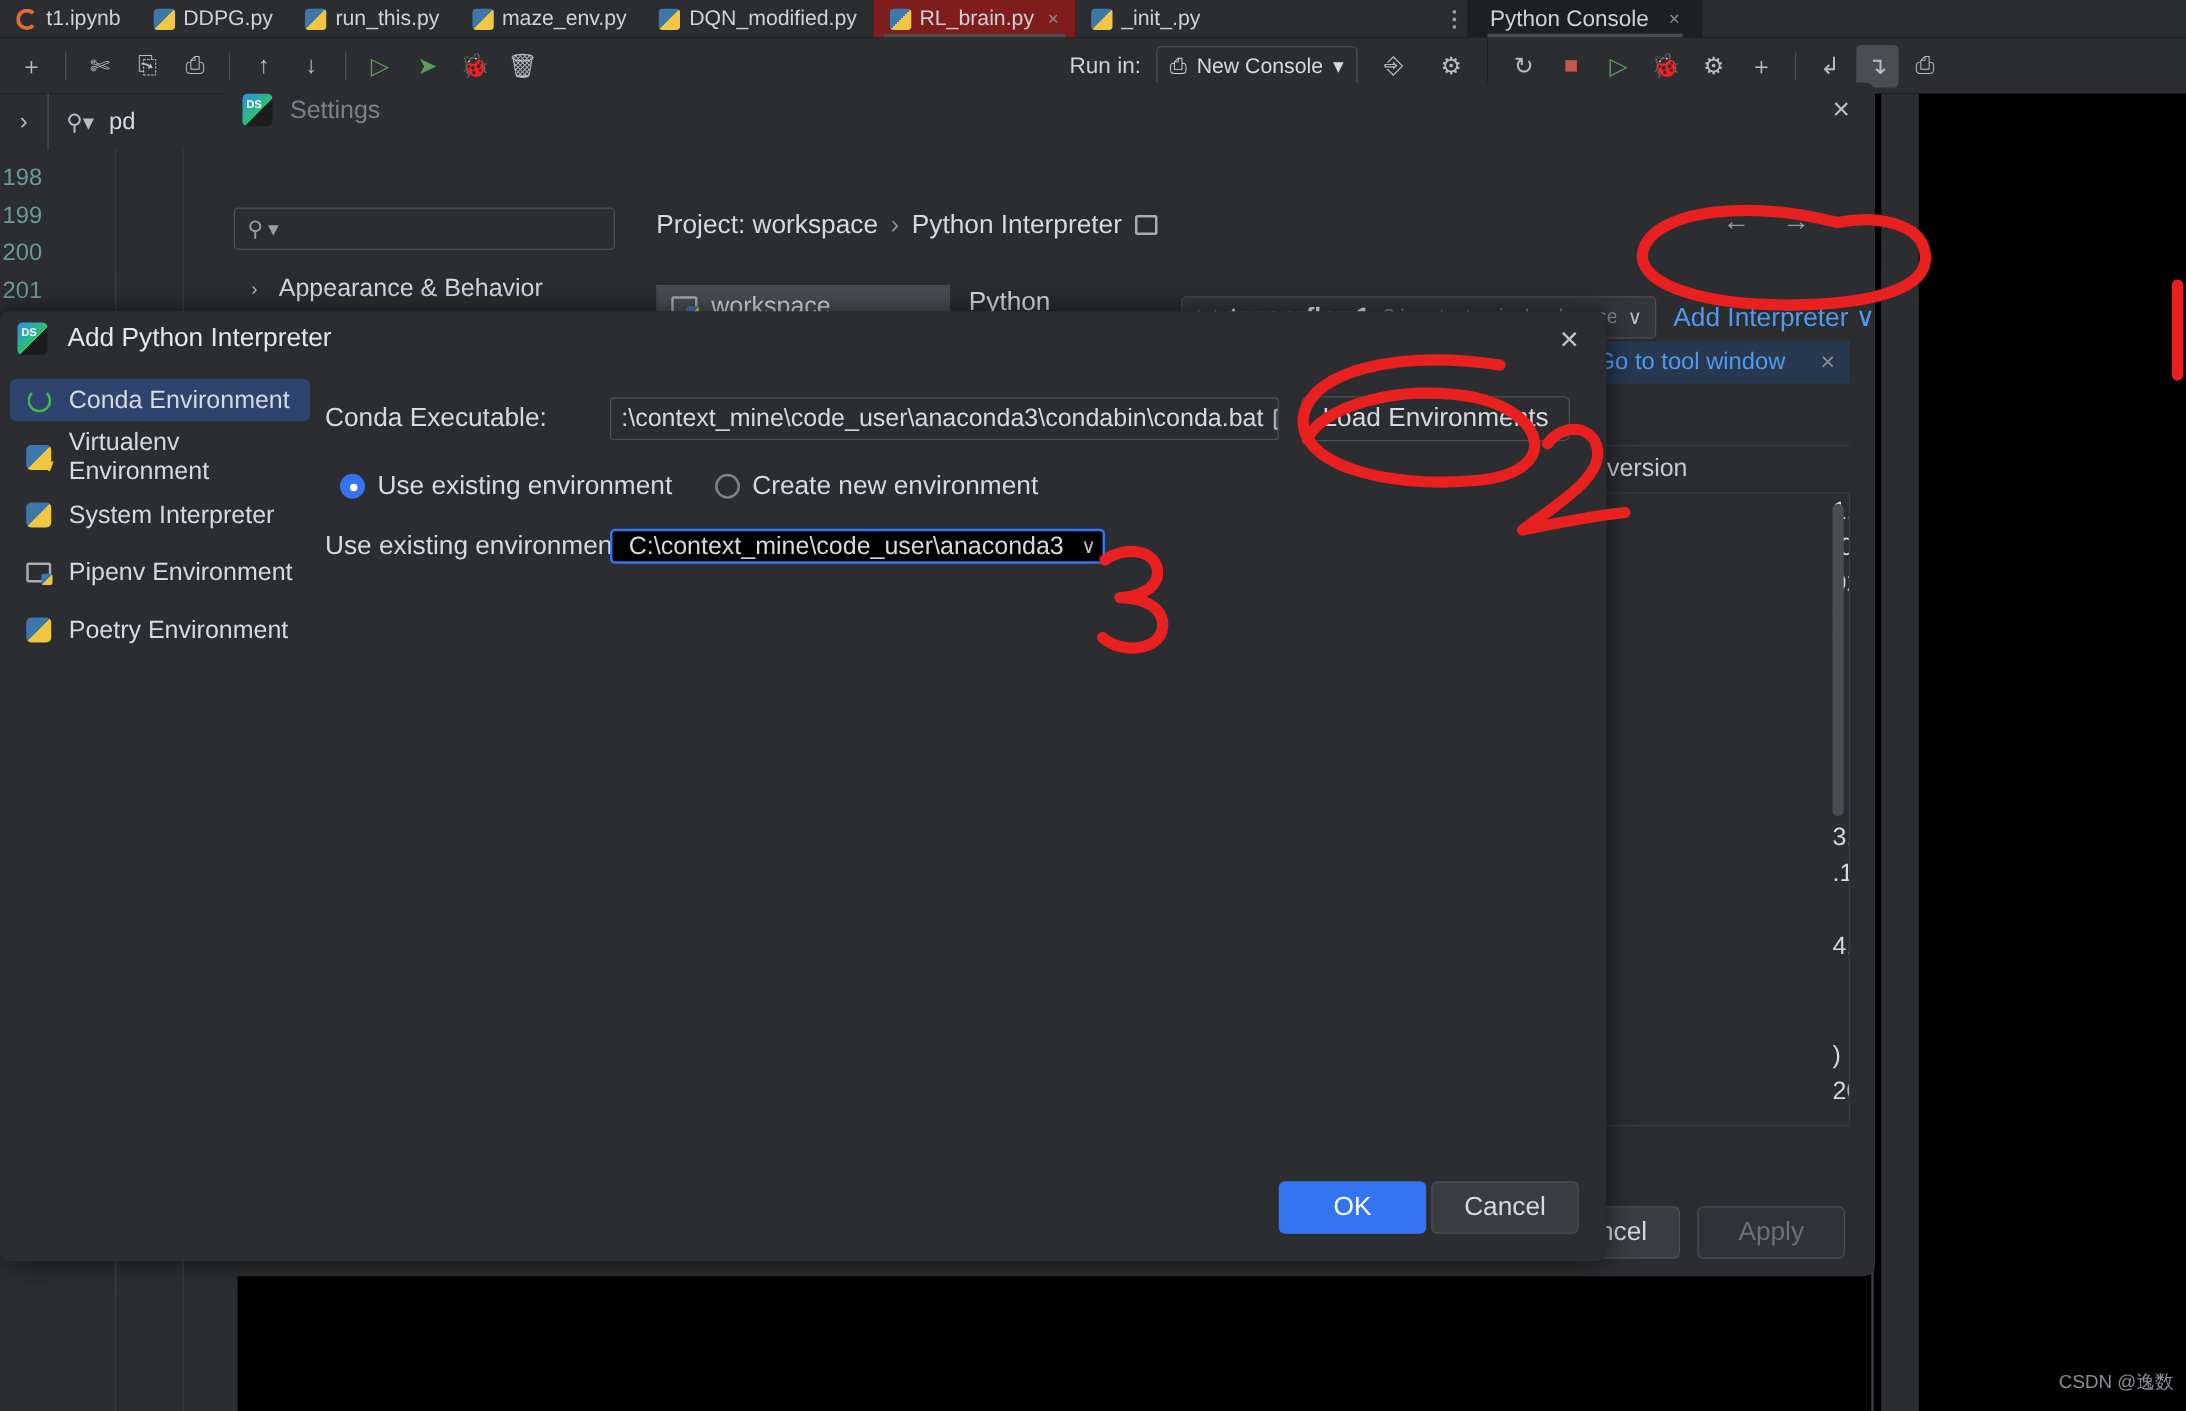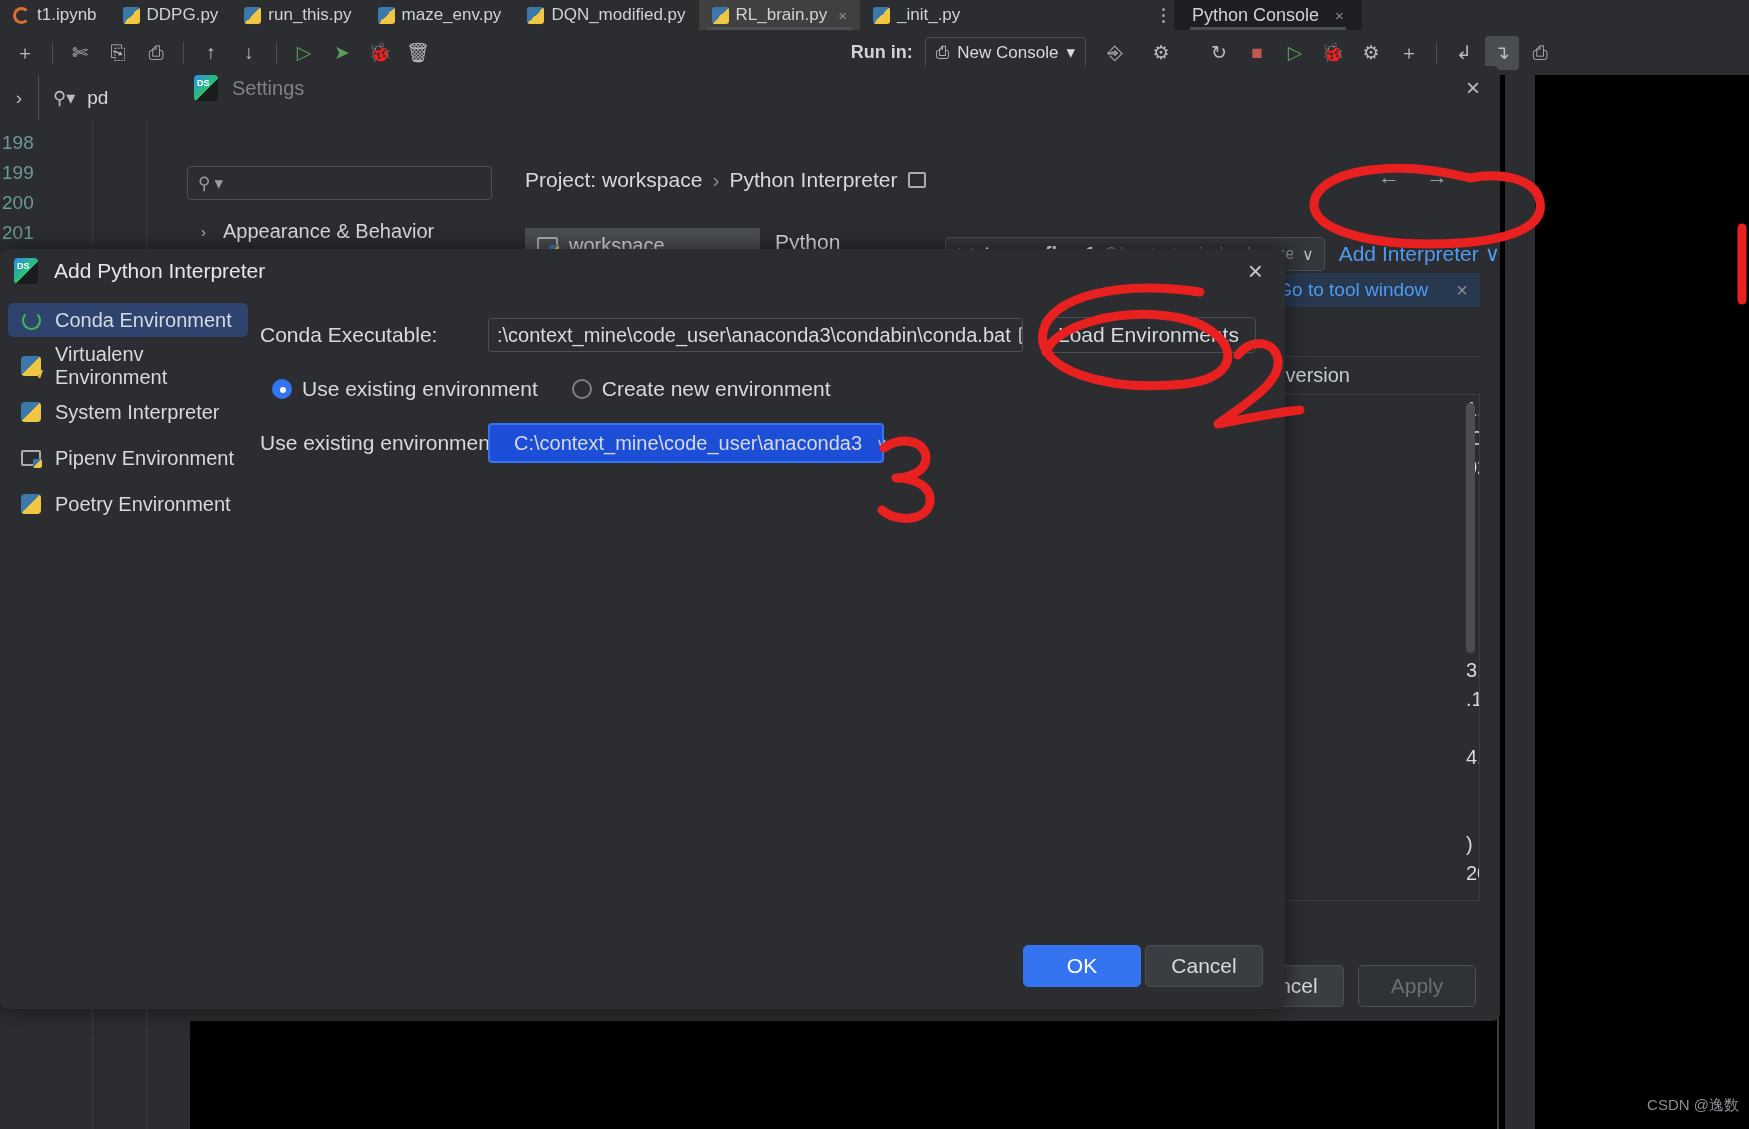--- a/index.html
+++ b/index.html
@@ -14,21 +14,21 @@
   
   .ide-tabs {
     position: absolute; left: 0; top: 0; width: 1320px; height: 30px;
     background: #2b2d30; display: flex; align-items: center;
   }
   .ide-tab {
     display: flex; align-items: center; gap: 7px;
     height: 30px; padding: 0 13px; color: #cfd2d6; font-size: 17px;
     white-space: nowrap;
   }
-  .ide-tab.active { background: #404040; position: relative; }
+  .ide-tab.active { background: #7f1d1d; position: relative; }
   .ide-tab.active::after {
     content: ""; position: absolute; left: 8px; right: 8px; bottom: 0; height: 3px;
     background: #4a4d51;
   }
   .tab-close { color: #8b8e93; font-size: 15px; margin-left: 4px; }
   .py-ico {
     width: 17px; height: 17px; border-radius: 3px;
     background: linear-gradient(135deg,#3c78aa 0 50%, #f0c642 50% 100%);
     display: inline-block; flex: 0 0 auto;
   }
@@ -60,21 +60,21 @@
     background: #2b2d30; display: flex; align-items: center; gap: 4px; padding-left: 8px;
   }
   .tb-btn {
     width: 34px; height: 34px; display:flex;align-items:center;justify-content:center;
     color:#b9bcc1; font-size:19px; border-radius:4px;
   }
   .tb-sep { width:1px;height:22px;background:#4a4d51;margin:0 6px; }
   .runin {
     margin-left:auto; display:flex; align-items:center; gap:12px; padding-right:12px;
   }
-  .runin-label { color:#cfd2d6; font-size:18px;font-weight:bold; }
+  .runin-label { color:#cfd2d6; font-size:18px; }
   .combo-dark {
     display:flex;align-items:center;gap:8px; height:32px;padding:0 10px;
     border:1px solid #4c4f53; border-radius:4px; background:#2b2d30; color:#d6d9de; font-size:17px;
   }
 
   .console-toolbar {
     position:absolute; left:1190px; top:30px; width:559px; height:45px;
     background:#2b2d30; display:flex; align-items:center; gap:4px; padding-left:12px;
   }
   .tb-on { background:#4a4d51; }
@@ -232,22 +232,22 @@
   .browse{width:20px;height:17px;border:2px solid #a9acb1;border-radius:2px;flex:0 0 auto;}
   .ldbtn{
     height:36px;border:1px solid #4c4f53;border-radius:5px;background:#2b2d30;color:#d6d9de;
     font-size:21px;display:flex;align-items:center;justify-content:center;padding:0 16px;
   }
   .radio{width:20px;height:20px;border-radius:50%;border:2px solid #7d8186;flex:0 0 auto;position:relative;}
   .radio.on{background:#3574f0;border-color:#3574f0;}
   .radio.on::after{content:"";position:absolute;left:6px;top:6px;width:6px;height:6px;border-radius:50%;background:#fff;}
   .radlabel{color:#d6d9de;font-size:21px;margin-left:10px;margin-right:34px;}
   .fcombo{
-    height:40px;border:2px solid #3574f0;border-radius:4px;background:#1d4ed8;
-    display:flex;align-items:center;padding:0 24px;color:#d6d9de;font-size:20px;
+    height:28px;border:2px solid #3574f0;border-radius:4px;background:#000000;
+    display:flex;align-items:center;padding:0 13px;color:#d6d9de;font-size:20px;
   }
   .fcombo .cv{margin-left:auto;color:#b9bcc1;font-size:16px;padding-left:14px;}
   .api-footer{
     position:absolute;right:22px;bottom:22px;display:flex;gap:4px;
   }
 
   
   .annot{position:absolute;left:0;top:0;width:1749px;height:1129px;pointer-events:none;}
 
   .watermark{

